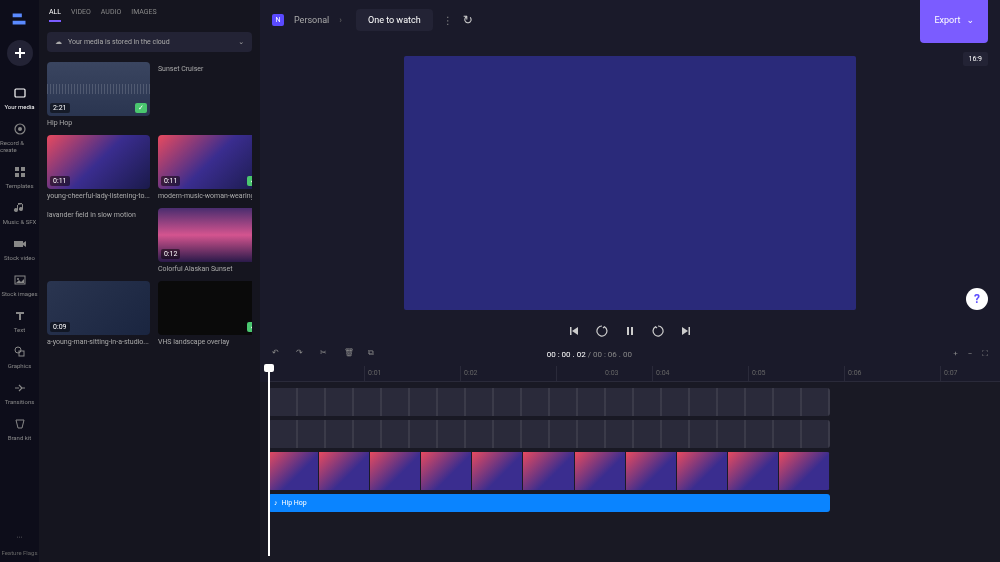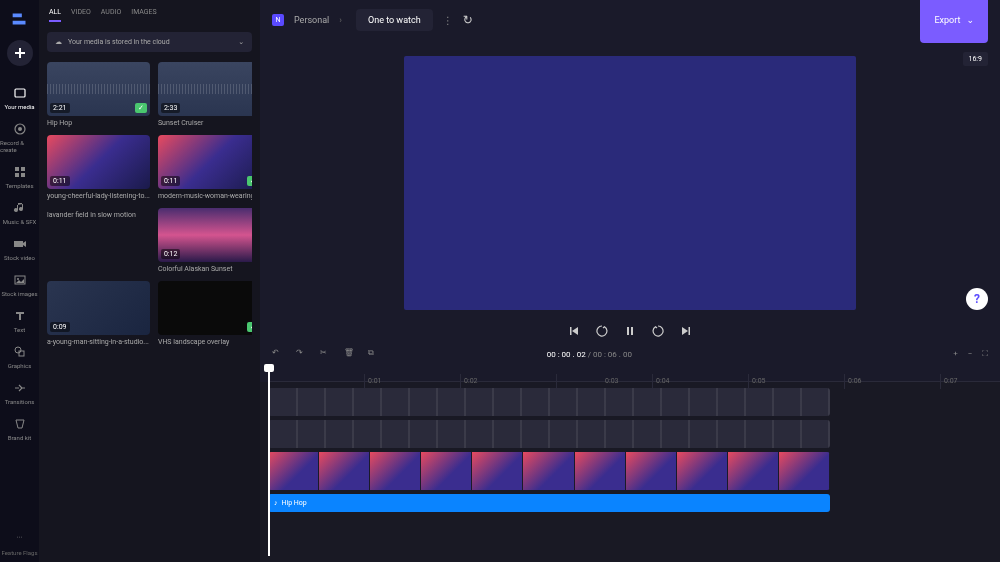--- a/index.html
+++ b/index.html
@@ -49,21 +49,21 @@
 .timeline-toolbar{display:flex;align-items:center;padding:6px 12px;gap:12px;font-size:8px;color:#888;}
 .tool-icons{display:flex;gap:12px;}
 .tool-icons .tool{cursor:pointer;width:12px;height:12px;}
 .timecode{margin-left:auto;margin-right:auto;}
 .timecode .current{color:#fff;}
 .zoom-controls{display:flex;gap:10px;margin-left:auto;}
 .zoom-controls .zc{cursor:pointer;}
 .ruler{position:relative;height:16px;border-bottom:1px solid #2a2a3a;margin-left:8px;}
 .playhead{position:absolute;left:0;top:0;width:2px;height:190px;background:#fff;z-index:10;}
 .playhead::before{content:"";position:absolute;top:-2px;left:-4px;width:10px;height:8px;background:#fff;border-radius:2px;}
-.tick{position:absolute;top:8px;height:100%;border-left:1px solid #2a2a3a;font-size:7px;color:#666;padding-left:3px;padding-top:3px;}
+.tick{position:absolute;top:0;height:100%;border-left:1px solid #2a2a3a;font-size:7px;color:#666;padding-left:3px;padding-top:3px;}
 .tracks{flex:1;padding:6px 8px 6px 8px;background:#191924;overflow:hidden;}
 .track{height:28px;margin-bottom:4px;position:relative;}
 .track.video{height:38px;}
 .track.audio{height:18px;}
 .clip{position:absolute;top:0;bottom:0;border-radius:3px;overflow:hidden;}
 .clip.pattern{background:#2a2a3a;left:0;width:562px;}
 .clip.pattern::after{content:"";position:absolute;inset:0;background:repeating-linear-gradient(90deg,rgba(255,255,255,0.08) 0 2px,transparent 2px 28px);}
 .clip.video-clip{background:#2a2a3a;left:0;width:562px;display:flex;}
 .frame{flex:1;background:linear-gradient(135deg,#e84a5f 0%,#3a2d8f 60%);border-right:1px solid #1a1a2a;}
 .clip.audio-clip{background:#0a84ff;left:0;width:562px;display:flex;align-items:center;padding-left:6px;font-size:7px;}
@@ -193,23 +193,20 @@
     </div>
     <div class="media-grid" id="media-grid">
         <div class="media-item">
           <div class="thumb audio">
             <div class="duration">2:21</div>
             <div class="check">✓</div>
           </div>
           <div class="media-label">Hip Hop</div>
         </div>
         <div class="media-item">
-          <div class="thumb audio">
-            <div class="duration">2:33</div>
-          </div>
           <div class="media-label">Sunset Cruiser</div>
         </div>
         <div class="media-item">
           <div class="thumb person">
             <div class="duration">0:11</div>
           </div>
           <div class="media-label">young-cheerful-lady-listening-to...</div>
         </div>
         <div class="media-item">
           <div class="thumb person">

